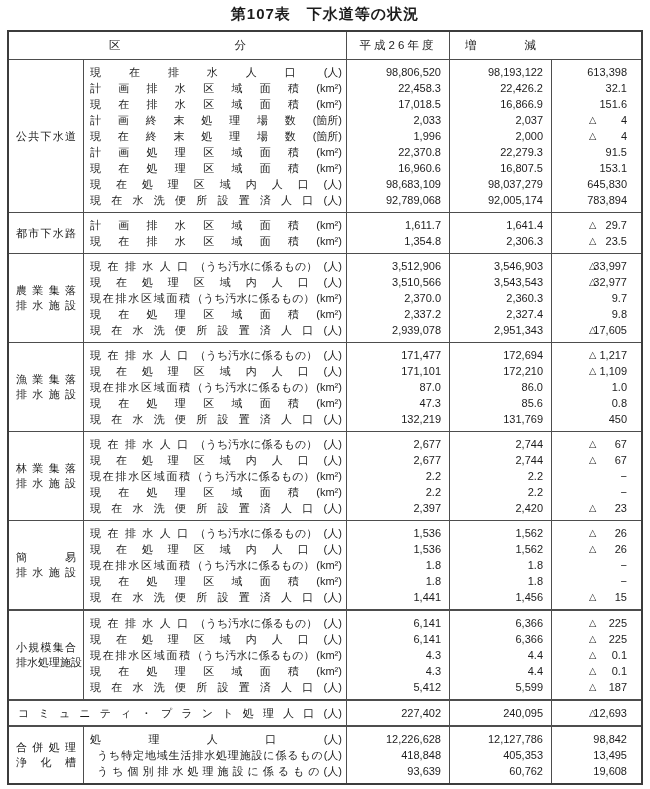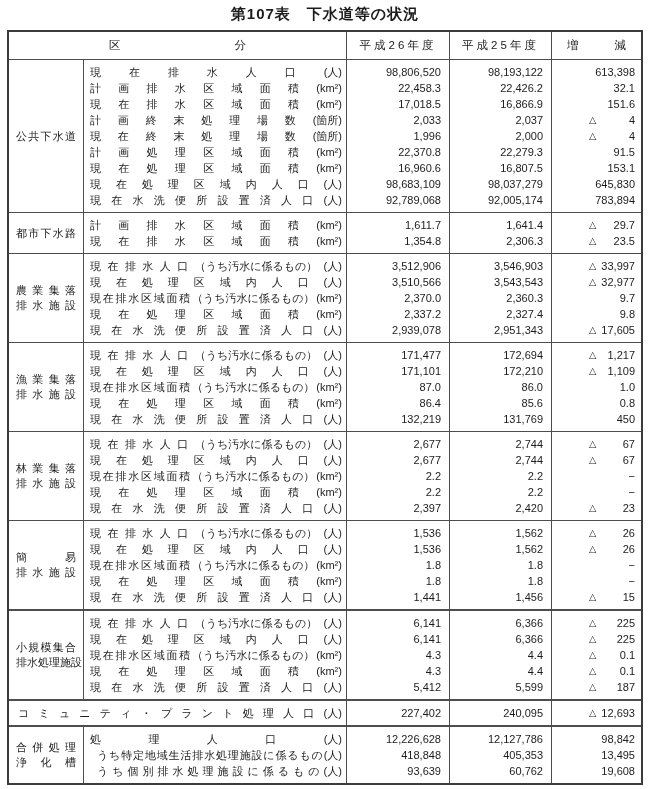--- a/index.html
+++ b/index.html
@@ -43,37 +43,36 @@
   .gline {
     display:flex; justify-content:space-between;
     padding:0 7px; font-size:11px; height:15px; line-height:15px; white-space:nowrap;
   }
   .line { height:16px; line-height:16px; font-size:11px; white-space:nowrap; }
   .lbl { display:flex; justify-content:space-between; padding:0 4px 0 6px; }
   .merged .lbl { padding-left:9px; }
   .lbl.indent { padding-left:13px; }
   .lbl .ch, .lbl .note, .lbl .unit { flex:none; }
   .num { text-align:right; padding-right:8px; }
-  .dnum { position:relative; padding-right:6px; }
+  .dnum { position:relative; padding-right:14px; }
   .tri { position:absolute; left:37px; top:0; font-size:9.5px; }
 </style>
 </head>
 <body>
 
 <div class="page">
   <div class="title">第107表　下水道等の状況</div>
 
   <div class="tbl">
     <div class="thead">
       <div class="th spread cat">
           <span class="ch">区</span>
           <span class="ch">分</span>
         </div>
       <div class="th">平成26年度</div>
-      <div class="th">平成25年度</div>
       <div class="th spread dif">
           <span class="ch">増</span>
           <span class="ch">減</span>
         </div>
     </div>
     <div class="tbody">
         <div class="sec">
           <div class="c gcol">
             <div class="gline">
               <span class="ch">公</span>
@@ -438,21 +437,21 @@
               <span class="ch">済</span>
               <span class="ch">人</span>
               <span class="ch">口</span>
               <span class="unit">(人)</span>
             </div>
           </div>
           <div class="c">
             <div class="line num">171,477</div>
             <div class="line num">171,101</div>
             <div class="line num">87.0</div>
-            <div class="line num">86.4</div>
+            <div class="line num">47.3</div>
             <div class="line num">132,219</div>
           </div>
           <div class="c">
             <div class="line num">172,694</div>
             <div class="line num">172,210</div>
             <div class="line num">86.0</div>
             <div class="line num">85.6</div>
             <div class="line num">131,769</div>
           </div>
           <div class="c">

